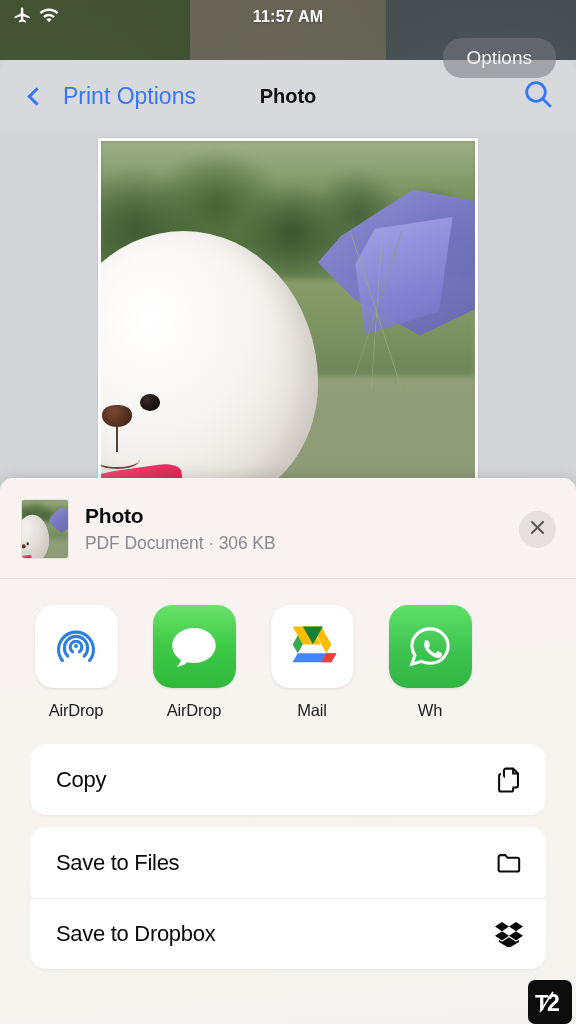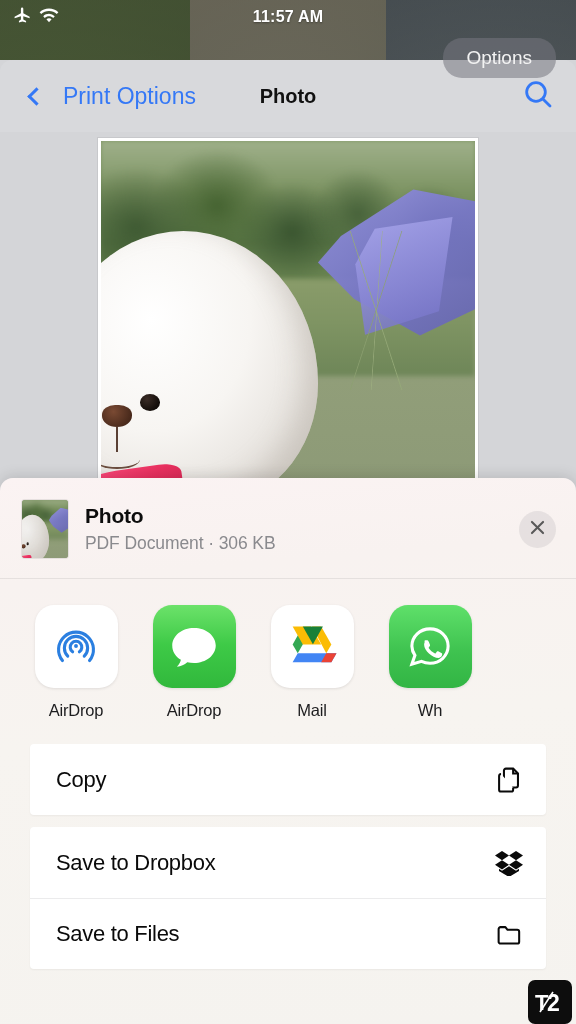--- a/index.html
+++ b/index.html
@@ -201,21 +201,21 @@
                white-space:nowrap; letter-spacing:-.2px; }
   .ic-airdrop { background:#fff; }
   .ic-messages { background:linear-gradient(180deg,#6ce26a 0%,#3eca47 48%,#31b83c 100%); }
   .ic-mail { background:linear-gradient(180deg,#1d62e8 0%,#2f8ef0 55%,#4fb6f7 100%); }
   .ic-drive { background:#fff; }
   .ic-whatsapp { background:linear-gradient(180deg,#5fe06a 0%,#3fc350 55%,#32b544 100%); }
 
   
   .actions { padding:12px 30px 0 30px; }
   .act-group {
-    background:#fff; border-radius:4px; overflow:hidden; margin-bottom:12px;
+    background:#fff; border-radius:16px; overflow:hidden; margin-bottom:12px;
     box-shadow:0 1px 2px rgba(0,0,0,.05);
   }
   .act-row {
     height:71px; display:flex; align-items:center;
     padding:0 22px 0 26px;
   }
   .act-row + .act-row { border-top:1px solid rgba(60,60,67,.10); }
   .act-label { flex:1; font-size:22px; color:#0a0a0a; letter-spacing:-.3px; }
   .act-icon { width:30px; height:30px; display:flex; align-items:center; justify-content:center; }
 
@@ -392,39 +392,39 @@
             <path d="M9 3h6l4 4v10a1.6 1.6 0 0 1-1.6 1.6H9A1.6 1.6 0 0 1 7.4 17V4.6A1.6 1.6 0 0 1 9 3z" fill="#fff"></path>
             <path d="M15 3v4h4"></path>
             <path d="M5 7.4A1.6 1.6 0 0 0 3.4 9v11.4A1.6 1.6 0 0 0 5 22h8.4a1.6 1.6 0 0 0 1.6-1.6v-1.8" fill="#fff"></path>
           </svg>
         </span>
       </div>
     </div>
 
     <div class="act-group">
       <div class="act-row">
+        <span class="act-label">Save to Files</span>
+        <span class="act-icon">
+          <svg width="29" height="29" viewBox="0 0 24 24" fill="none" stroke="#0a0a0a" stroke-width="1.7" stroke-linejoin="round">
+            <path d="M3 7.5a1.6 1.6 0 0 1 1.6-1.6h4l1.8 2.2h8A1.6 1.6 0 0 1 20 9.7v8.2a1.6 1.6 0 0 1-1.6 1.6H4.6A1.6 1.6 0 0 1 3 17.9z"></path>
+          </svg>
+        </span>
+      </div>
+      <div class="act-row">
         <span class="act-label">Save to Dropbox</span>
         <span class="act-icon">
           <svg width="28" height="26" viewBox="0 0 28 26" fill="#0a0a0a">
             <path d="M7 1 0 5.6l7 4.6 7-4.6z"></path>
               <path d="M21 1l-7 4.6 7 4.6 7-4.6z"></path>
             <path d="M0 14.8l7 4.6 7-4.6-7-4.6z"></path>
               <path d="M28 14.8l-7-4.6-7 4.6 7 4.6z"></path>
             <path d="M14 16.2 7 20.8l-3-2v2.2l10 6 10-6V18.8l-3 2z"></path>
           </svg>
         </span>
       </div>
-      <div class="act-row">
-        <span class="act-label">Save to Files</span>
-        <span class="act-icon">
-          <svg width="29" height="29" viewBox="0 0 24 24" fill="none" stroke="#0a0a0a" stroke-width="1.7" stroke-linejoin="round">
-            <path d="M3 7.5a1.6 1.6 0 0 1 1.6-1.6h4l1.8 2.2h8A1.6 1.6 0 0 1 20 9.7v8.2a1.6 1.6 0 0 1-1.6 1.6H4.6A1.6 1.6 0 0 1 3 17.9z"></path>
-          </svg>
-        </span>
-      </div>
     </div>
 
   </div>
 </div>
 
 <div class="watermark">
   <svg width="34" height="34" viewBox="0 0 34 34">
     <text x="2" y="25" font-family="Liberation Sans, sans-serif" font-size="22" font-weight="700" fill="#fff">T</text>
     <text x="14" y="26" font-family="Liberation Sans, sans-serif" font-size="23" font-weight="700" fill="#fff">2</text>
     <line x1="7" y1="27" x2="20" y2="7" stroke="#fff" stroke-width="1.6"></line>

